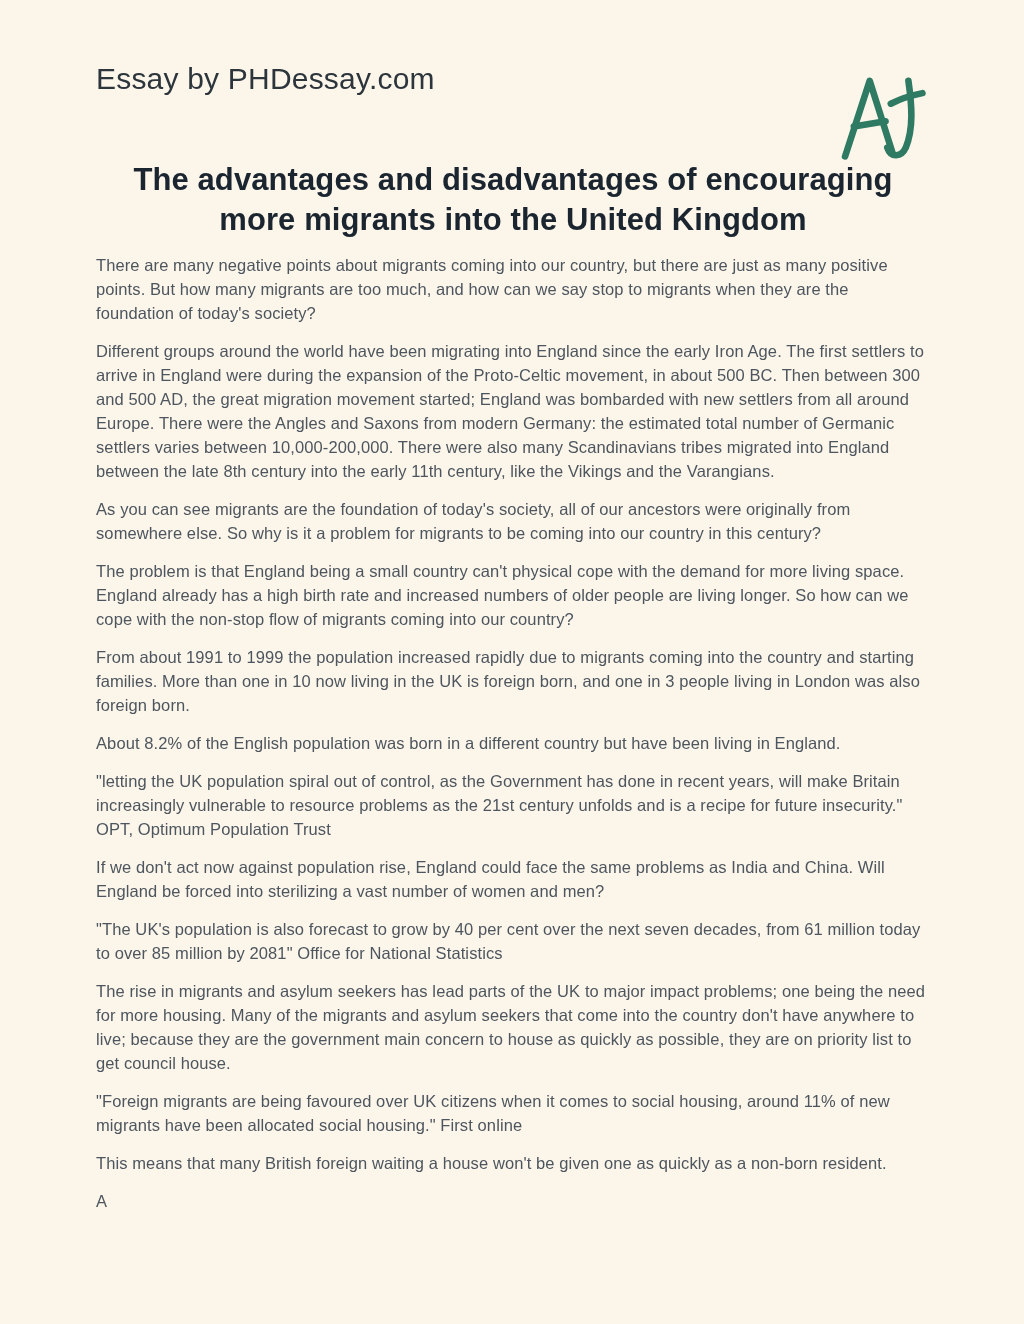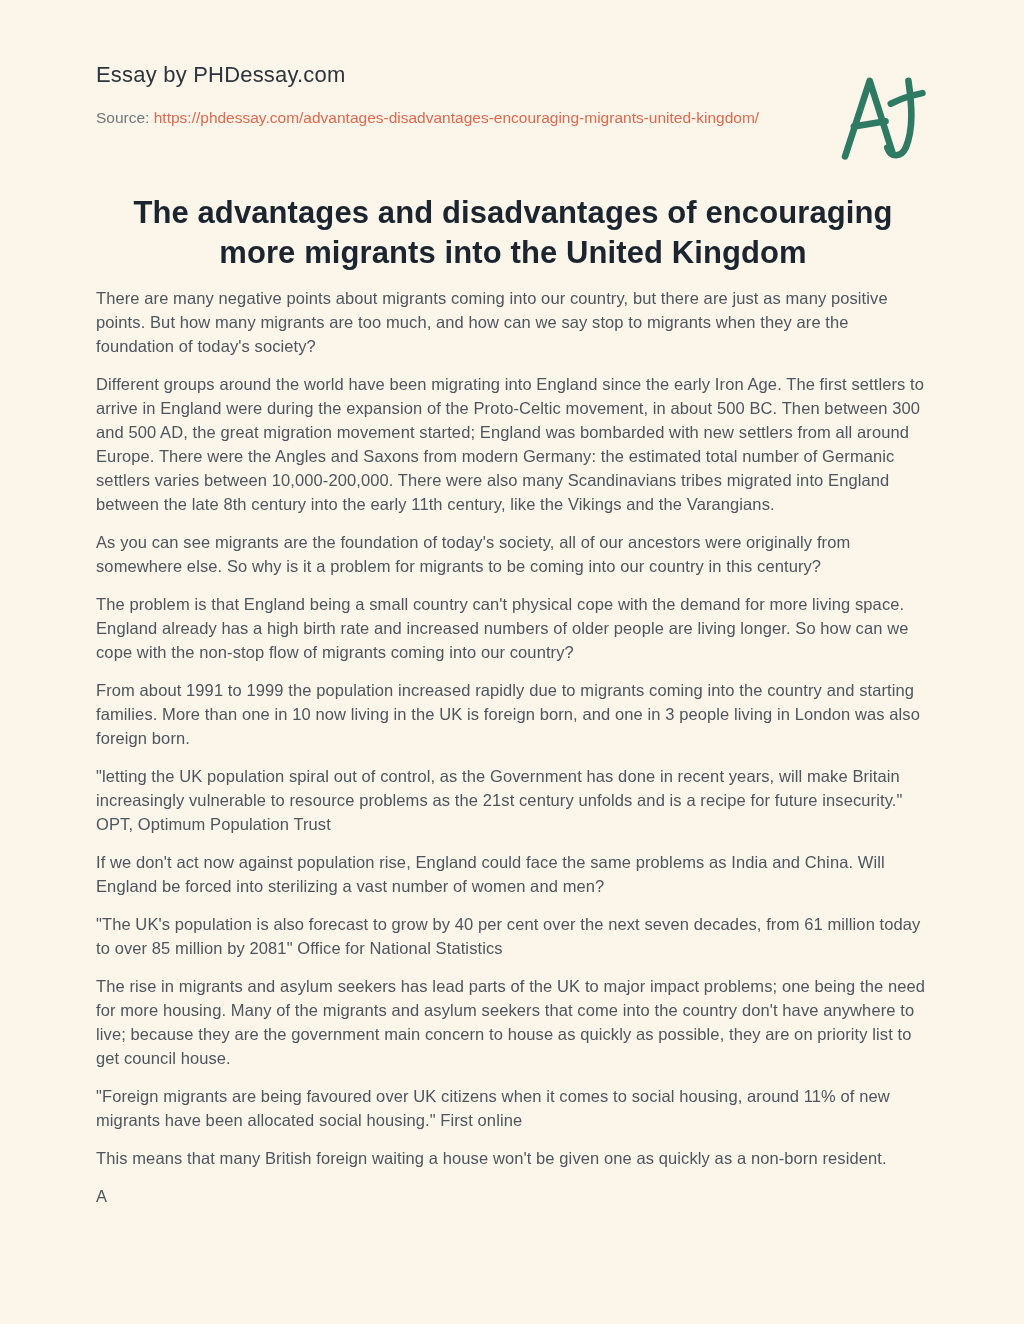--- a/index.html
+++ b/index.html
@@ -12,21 +12,21 @@
     position: relative;
   }
   .page {
     box-sizing: border-box;
     width: 1024px;
     height: 1324px;
     padding: 62px 94px 0 96px;
     position: relative;
   }
   .byline {
-    font-size: 22px;
+    font-size: 30px;
     font-weight: 500;
     color: #2c343c;
     letter-spacing: 0.2px;
   }
   .source-block {
     margin-top: 18px;
     font-size: 15.5px;
     line-height: 23px;
     max-width: 700px;
   }
@@ -66,44 +66,41 @@
     letter-spacing: 0.1px;
   }
 </style>
 </head>
 <body>
 
 <div class="page">
 
   <div class="byline">Essay by PHDessay.com</div>
 
-  <div class="source-block">
-    <span class="source-label">Source:</span>
-    <a class="source-link">https://phdessay.com/advantages-disadvantages-encouraging-migrants-united-kingdom/</a>
-  </div>
 
   <div class="logo">
     <svg viewBox="0 0 100 108" width="88" height="96" fill="none" stroke="#2e7a63" stroke-width="7.5" stroke-linecap="round" stroke-linejoin="round">
 
       <path d="M8 100 L36 14 L62 96"></path>
       <path d="M18 66 L54 60"></path>
 
       <path d="M80 14 C84 42 86 68 77 90 C72 101 60 102 56 90"></path>
       <path d="M60 40 C72 34 86 30 96 28"></path>
     </svg>
   </div>
 
   <h1 class="title">The advantages and disadvantages of encouraging more migrants into the United Kingdom</h1>
 
   <div class="body-text">
       <p class="para">There are many negative points about migrants coming into our country, but there are just as many positive points. But how many migrants are too much, and how can we say stop to migrants when they are the foundation of today's society?</p>
       <p class="para">Different groups around the world have been migrating into England since the early Iron Age. The first settlers to arrive in England were during the expansion of the Proto-Celtic movement, in about 500 BC. Then between 300 and 500 AD, the great migration movement started; England was bombarded with new settlers from all around Europe. There were the Angles and Saxons from modern Germany: the estimated total number of Germanic settlers varies between 10,000-200,000. There were also many Scandinavians tribes migrated into England between the late 8th century into the early 11th century, like the Vikings and the Varangians.</p>
       <p class="para">As you can see migrants are the foundation of today's society, all of our ancestors were originally from somewhere else. So why is it a problem for migrants to be coming into our country in this century?</p>
       <p class="para">The problem is that England being a small country can't physical cope with the demand for more living space. England already has a high birth rate and increased numbers of older people are living longer. So how can we cope with the non-stop flow of migrants coming into our country?</p>
       <p class="para">From about 1991 to 1999 the population increased rapidly due to migrants coming into the country and starting families. More than one in 10 now living in the UK is foreign born, and one in 3 people living in London was also foreign born.</p>
+      <p class="para">About 8.2% of the English population was born in a different country but have been living in England.</p>
       <p class="para">"letting the UK population spiral out of control, as the Government has done in recent years, will make Britain increasingly vulnerable to resource problems as the 21st century unfolds and is a recipe for future insecurity." OPT, Optimum Population Trust</p>
       <p class="para">If we don't act now against population rise, England could face the same problems as India and China. Will England be forced into sterilizing a vast number of women and men?</p>
       <p class="para">"The UK's population is also forecast to grow by 40 per cent over the next seven decades, from 61 million today to over 85 million by 2081" Office for National Statistics</p>
       <p class="para">The rise in migrants and asylum seekers has lead parts of the UK to major impact problems; one being the need for more housing. Many of the migrants and asylum seekers that come into the country don't have anywhere to live; because they are the government main concern to house as quickly as possible, they are on priority list to get council house.</p>
       <p class="para">"Foreign migrants are being favoured over UK citizens when it comes to social housing, around 11% of new migrants have been allocated social housing." First online</p>
       <p class="para">This means that many British foreign waiting a house won't be given one as quickly as a non-born resident.</p>
       <p class="para">A</p>
     </div>
 
 </div>

